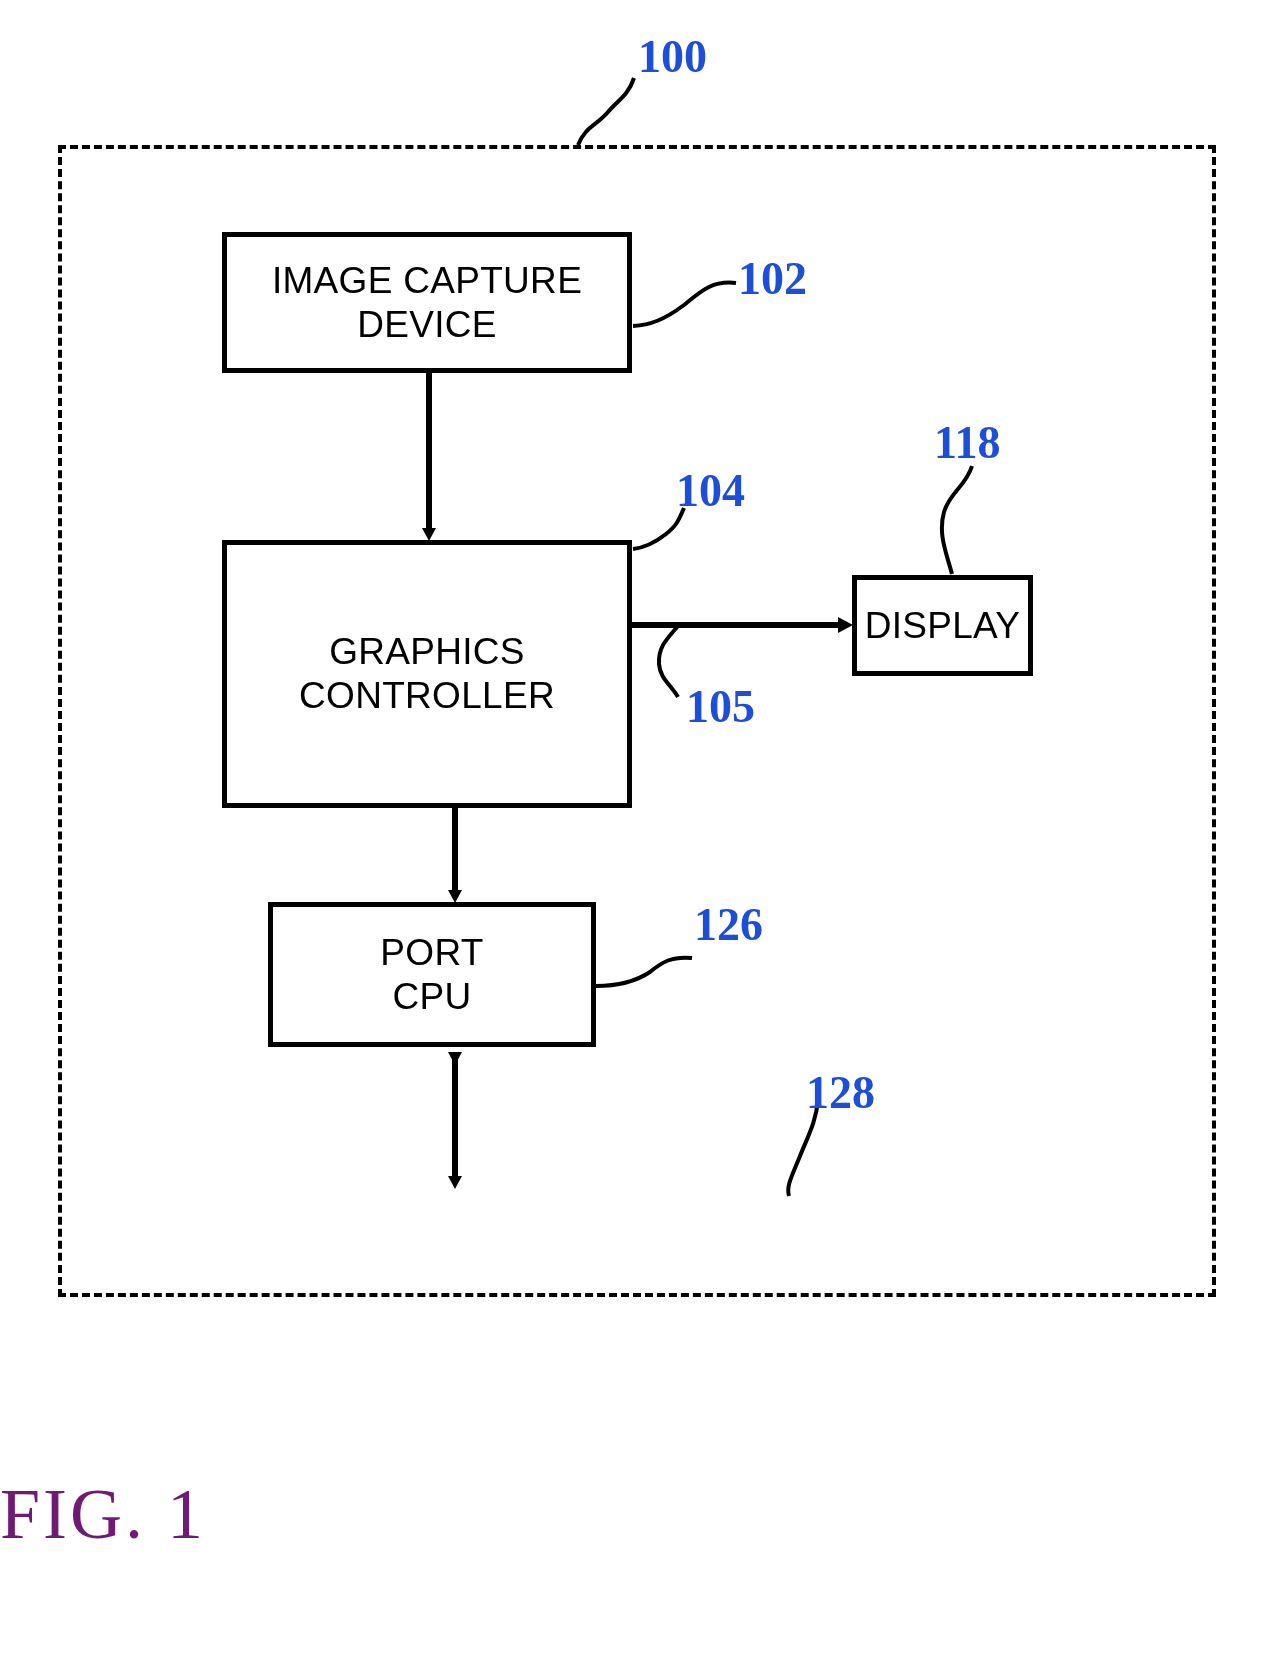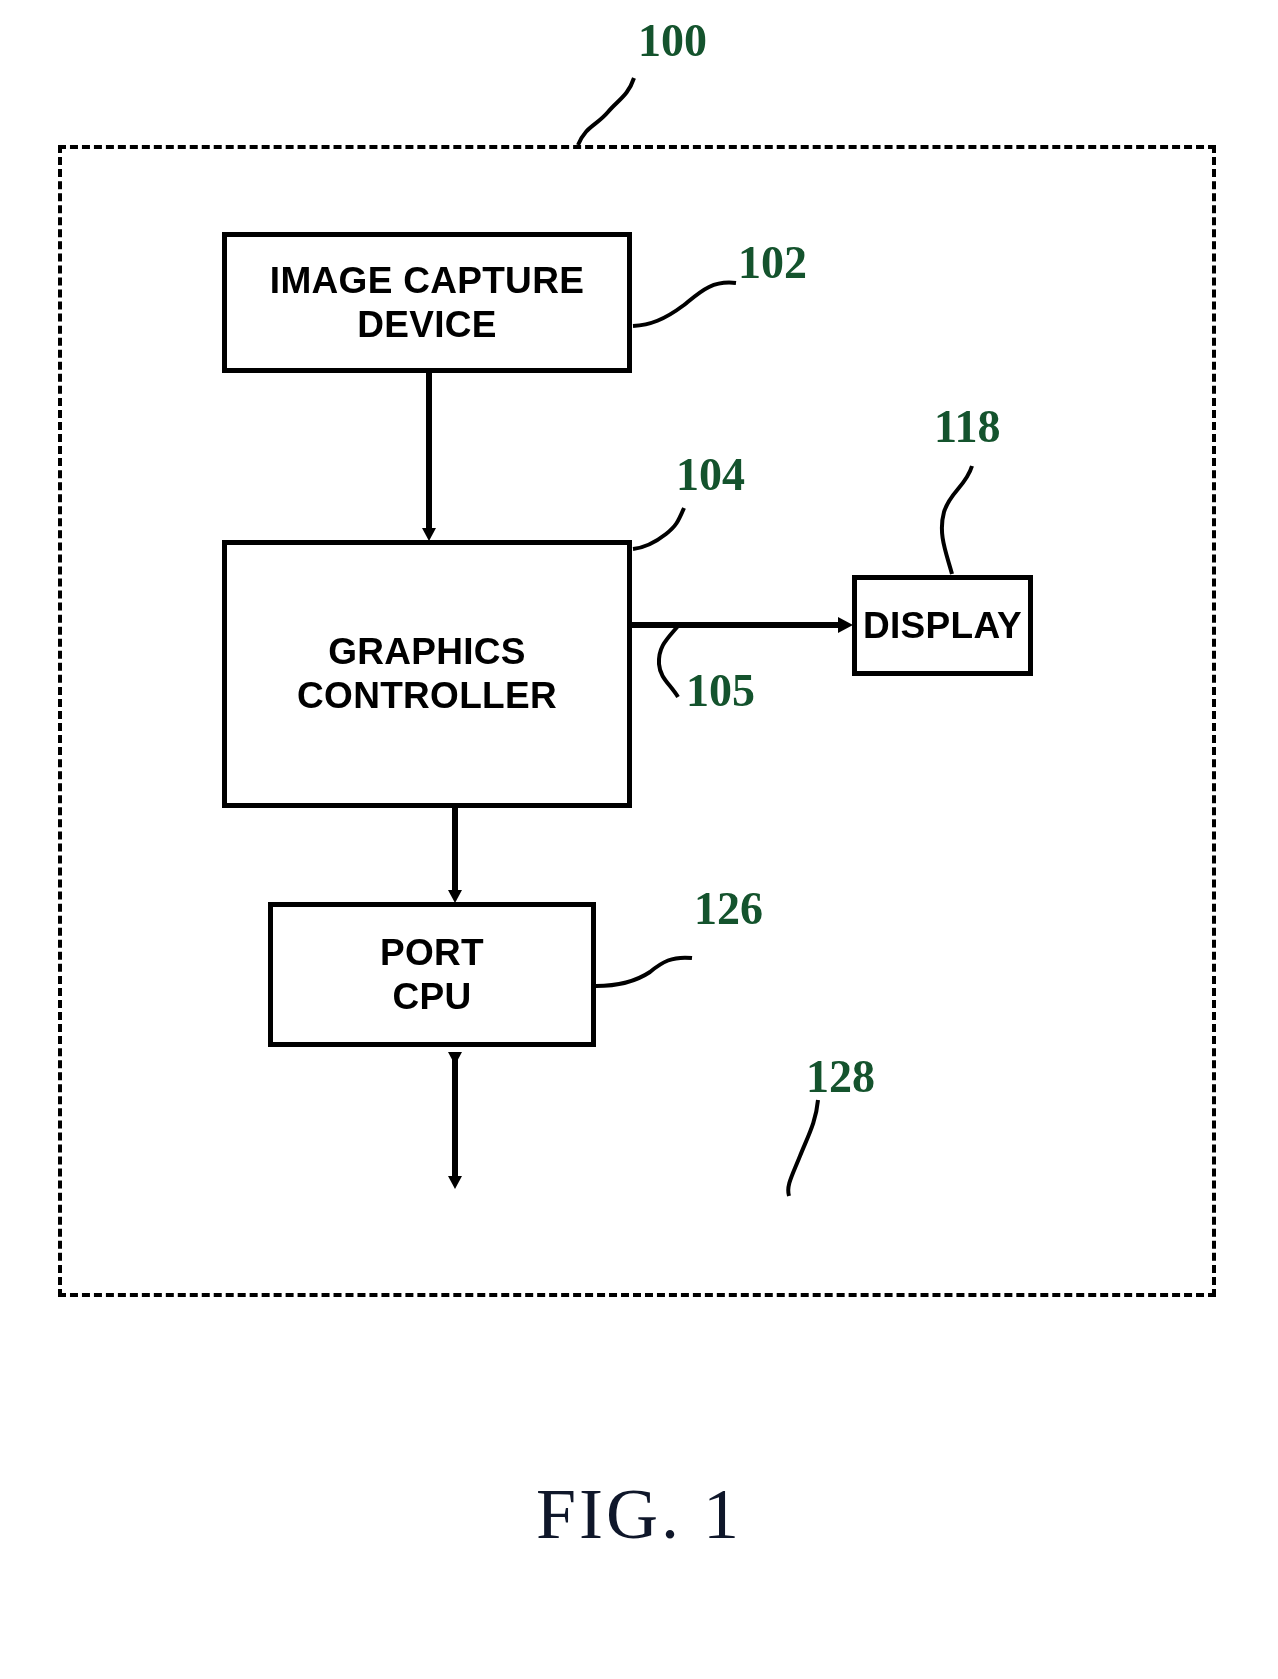--- a/index.html
+++ b/index.html
@@ -33,21 +33,21 @@
     position: absolute;
     box-sizing: border-box;
     border: 5px solid #000000;
     background: #ffffff;
     display: flex;
     align-items: center;
     justify-content: center;
     text-align: center;
     color: #000000;
     font-family: "Liberation Sans", sans-serif;
-    font-weight: bold;
+    font-weight: normal;
     line-height: 1.18;
     letter-spacing: 0.3px;
   }
   .block .block-label { display: block; white-space: pre-line; }
 
   #block-image-capture {
     left: 222px; top: 232px; width: 410px; height: 141px;
     font-size: 37px;
   }
   #block-graphics-controller {
@@ -78,43 +78,43 @@
     width: 1278px; height: 1679px;
     pointer-events: none;
   }
 
   
   .ref-num {
     position: absolute;
     font-family: "Liberation Serif", serif;
     font-weight: bold;
     font-size: 46px;
-    color: #14532d;
+    color: #1d4ed8;
     line-height: 1;
     white-space: nowrap;
+    margin-top: 16px;
   }
   #ref-100 { left: 638px; top: 18px; }
   #ref-102 { left: 738px; top: 240px; }
   #ref-104 { left: 676px; top: 452px; }
   #ref-105 { left: 686px; top: 668px; }
   #ref-118 { left: 934px; top: 404px; }
   #ref-126 { left: 694px; top: 886px; }
   #ref-128 { left: 806px; top: 1054px; }
 
   
   #figure-caption {
     position: absolute;
     left: 0;
     top: 1473px;
     width: 1278px;
-    text-align: center;
     font-family: "Liberation Serif", serif;
     font-size: 72px;
     letter-spacing: 3px;
-    color: #0f172a;
+    color: #701a75;
   }
 </style>
 </head>
 <body>
 
 <div id="figure-root">
 
   <div class="system-boundary"></div>
 
   <svg class="connector-layer" viewBox="0 0 1278 1679" width="1278" height="1679" xmlns="http://www.w3.org/2000/svg">

